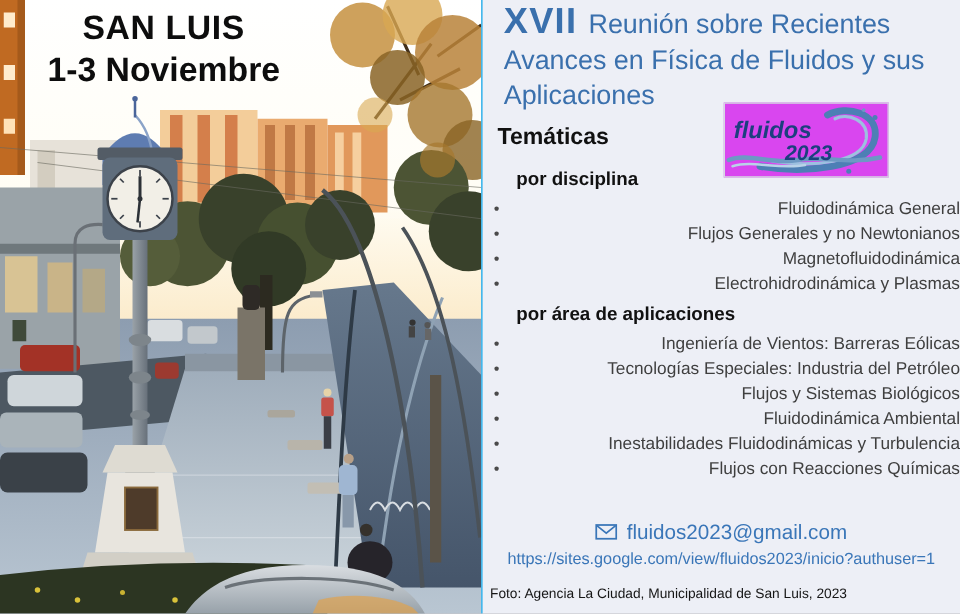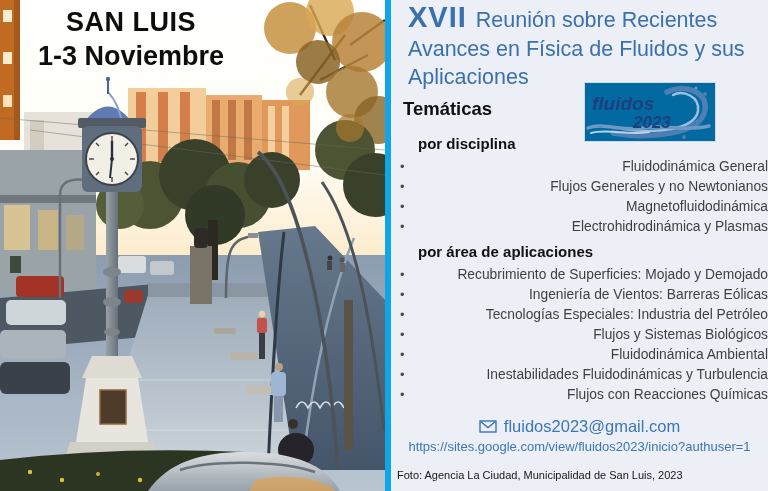--- a/index.html
+++ b/index.html
@@ -13,30 +13,30 @@
   .photo svg{display:block;}
   .photo-header{
     position:absolute;left:16px;top:5px;width:230px;text-align:center;
     color:#0d0d0d;font-weight:bold;line-height:34px;
   }
   .photo-header .loc{font-size:27px;letter-spacing:.5px;}
   .photo-header .dates{font-size:27px;}
   
   .panel{
     position:absolute;left:385px;top:0;width:383px;height:491px;
-    background:#edeff6;border-left:6px solid #0ea5e9;box-sizing:border-box;
+    background:#edeff6;border-left:1px solid #0ea5e9;box-sizing:border-box;
   }
   .title{
     position:absolute;top:3px;left:17px;width:356px;
     color:#3a70ad;font-size:21.5px;line-height:28.5px;
   }
   .title .numeral{font-weight:bold;font-size:29px;letter-spacing:1px;margin-right:9px;}
   .logo{
     position:absolute;top:82px;left:193px;width:132px;height:60px;
-    background:#0369a1;border:1px solid #d4d8e2;box-sizing:border-box;
+    background:#d946ef;border:1px solid #d4d8e2;box-sizing:border-box;
   }
   .logo svg{display:block;}
   .logo text{
     font-family:"Liberation Sans","DejaVu Sans",sans-serif;
     font-style:italic;font-weight:bold;fill:#1c3f7e;
   }
   .logo .lg1{font-size:19px;}
   .logo .lg2{font-size:17px;}
   .content{position:absolute;top:98px;left:0;width:100%;}
   .content h2{margin:0 0 15px 12px;font-size:18.5px;font-weight:bold;color:#111;}
@@ -308,21 +308,20 @@
       <h3>por disciplina</h3>
       <ul>
         <li>Fluidodinámica General</li>
         <li>Flujos Generales y no Newtonianos</li>
         <li>Magnetofluidodinámica</li>
         <li>Electrohidrodinámica y Plasmas</li>
       </ul>
 
       <h3 class="second">por área de aplicaciones</h3>
       <ul>
-        <li>Recubrimiento de Superficies: Mojado y Demojado</li>
         <li>Ingeniería de Vientos: Barreras Eólicas</li>
         <li>Tecnologías Especiales: Industria del Petróleo</li>
         <li>Flujos y Sistemas Biológicos</li>
         <li>Fluidodinámica Ambiental</li>
         <li>Inestabilidades Fluidodinámicas y Turbulencia</li>
         <li>Flujos con Reacciones Químicas</li>
       </ul>
     </div>
 
     <div class="contact">

